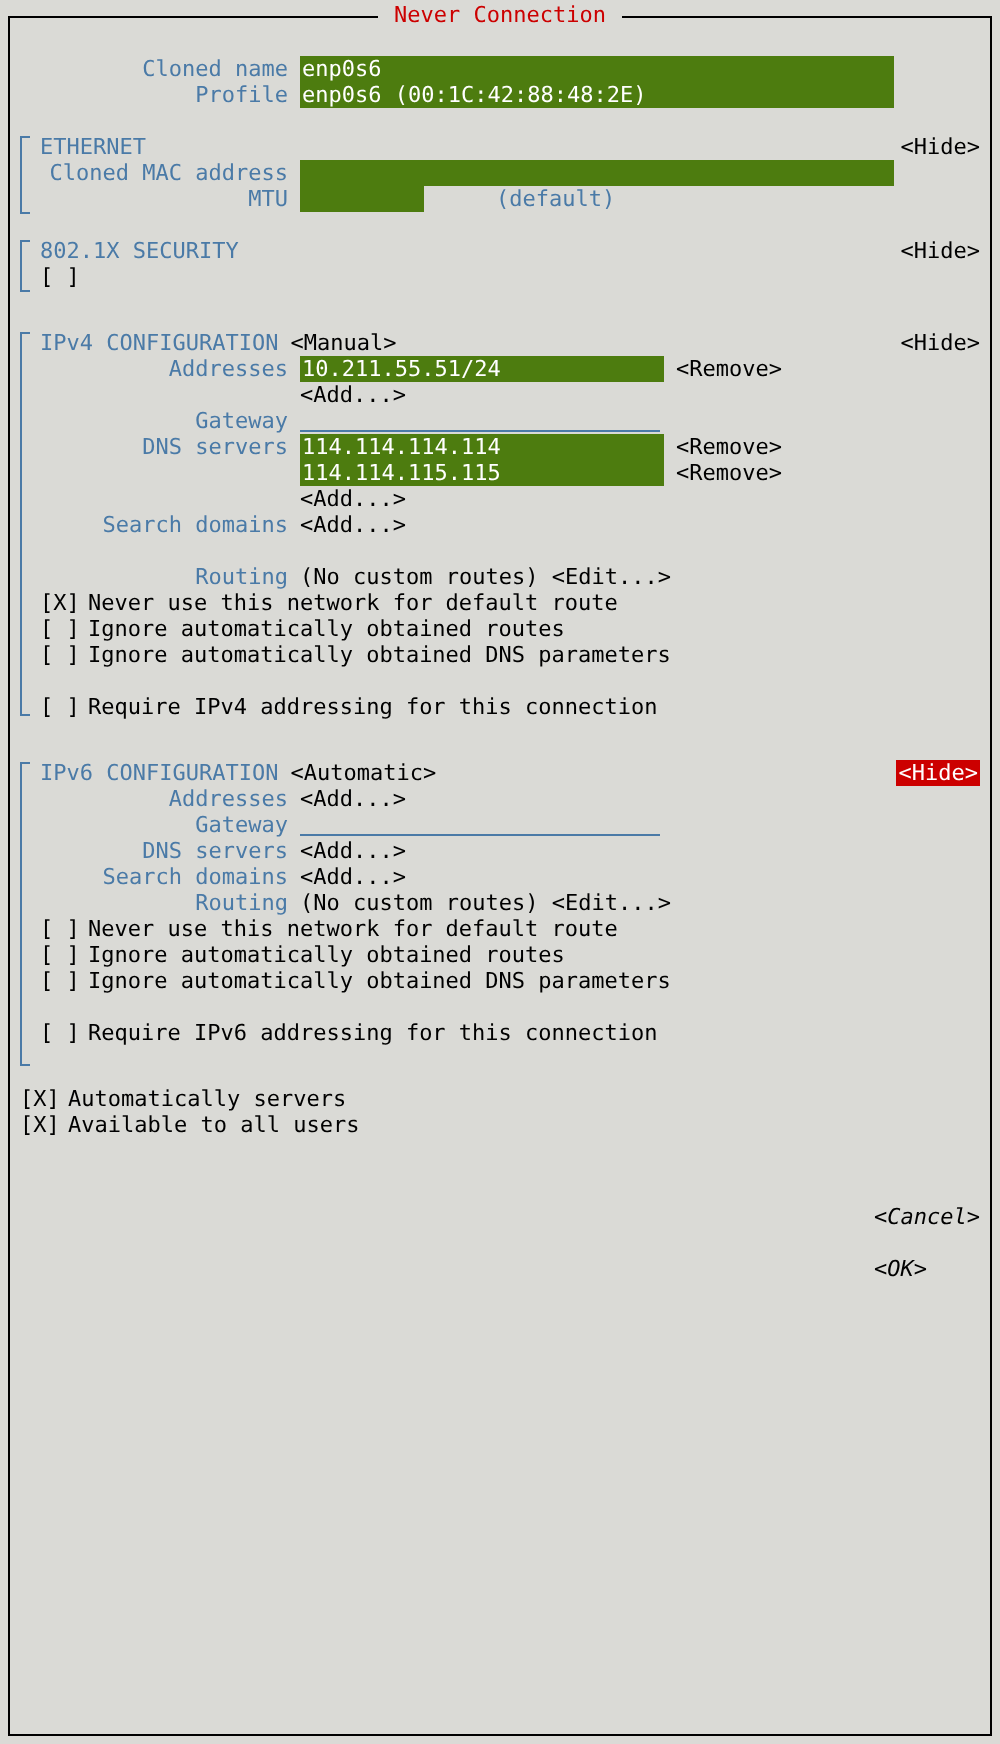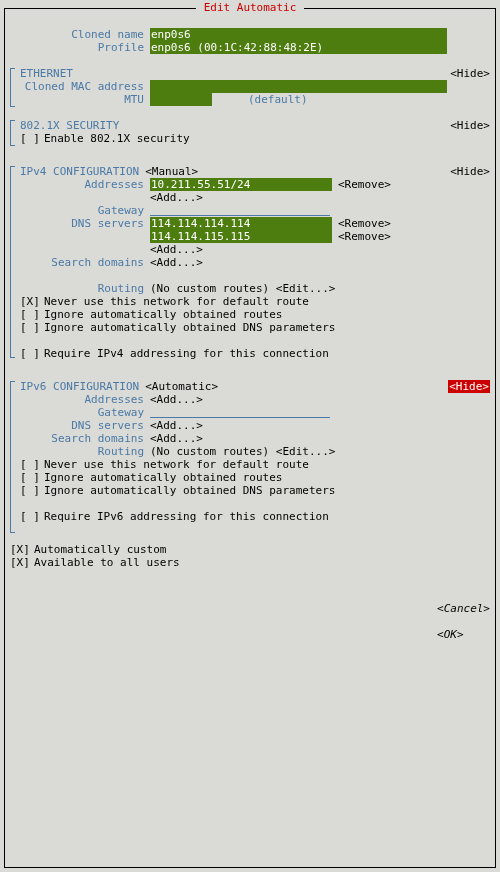--- a/index.html
+++ b/index.html
@@ -110,21 +110,21 @@
   }
   .spacer13 { height: 13px; }
   .spacer20 { height: 20px; }
   .check { display:inline-block; width:24px; }
 </style>
 </head>
 <body>
 
 <div class="screen">
   <div class="outer-frame"></div>
-  <div class="title-wrap"><span class="title-text">Edit Automatic</span></div>
+  <div class="title-wrap"><span class="title-text">Never Connection</span></div>
 
   <div class="content">
 
     <div class="row">
       <span class="label-col">Cloned name</span>
       <span class="field field-w1">enp0s6</span>
     </div>
 
     <div class="row">
       <span class="label-col">Profile</span>
@@ -156,21 +156,20 @@
     <div class="row rel">
       <span style="width:10px; display:inline-block;"></span>
       <span class="sec-head">802.1X SECURITY</span>
       <span class="hide-right">&lt;Hide&gt;</span>
     </div>
     <div class="rel">
       <span class="bracket-line" style="left:0; top:-12px; height:24px;"></span>
       <div class="row">
         <span style="width:10px;display:inline-block;"></span>
         <span class="check">[ ]</span>
-        <span>Enable 802.1X security</span>
       </div>
     </div>
 
     <div class="spacer20"></div>
 
     <div class="row rel">
       <span style="width:10px; display:inline-block;"></span>
       <span class="sec-head">IPv4 CONFIGURATION</span>
       <span style="width:6px; display:inline-block;"></span>
       <span>&lt;Manual&gt;</span>
@@ -264,21 +263,21 @@
       </div>
       <div class="row"><span style="width:10px;display:inline-block;"></span><span class="check">[ ]</span><span>Never use this network for default route</span></div>
       <div class="row"><span style="width:10px;display:inline-block;"></span><span class="check">[ ]</span><span>Ignore automatically obtained routes</span></div>
       <div class="row"><span style="width:10px;display:inline-block;"></span><span class="check">[ ]</span><span>Ignore automatically obtained DNS parameters</span></div>
       <div class="spacer13"></div>
       <div class="row"><span style="width:10px;display:inline-block;"></span><span class="check">[ ]</span><span>Require IPv6 addressing for this connection</span></div>
     </div>
 
     <div class="spacer20"></div>
 
-    <div class="row"><span class="check">[X]</span><span>Automatically custom</span></div>
+    <div class="row"><span class="check">[X]</span><span>Automatically servers</span></div>
     <div class="row"><span class="check">[X]</span><span>Available to all users</span></div>
 
     <div class="spacer20"></div>
 
     <div class="row rel" style="height:13px;">
       <span class="footer-btns">
         <span>&lt;Cancel&gt;</span>
         <span> </span>
         <span>&lt;OK&gt;</span>
       </span>

